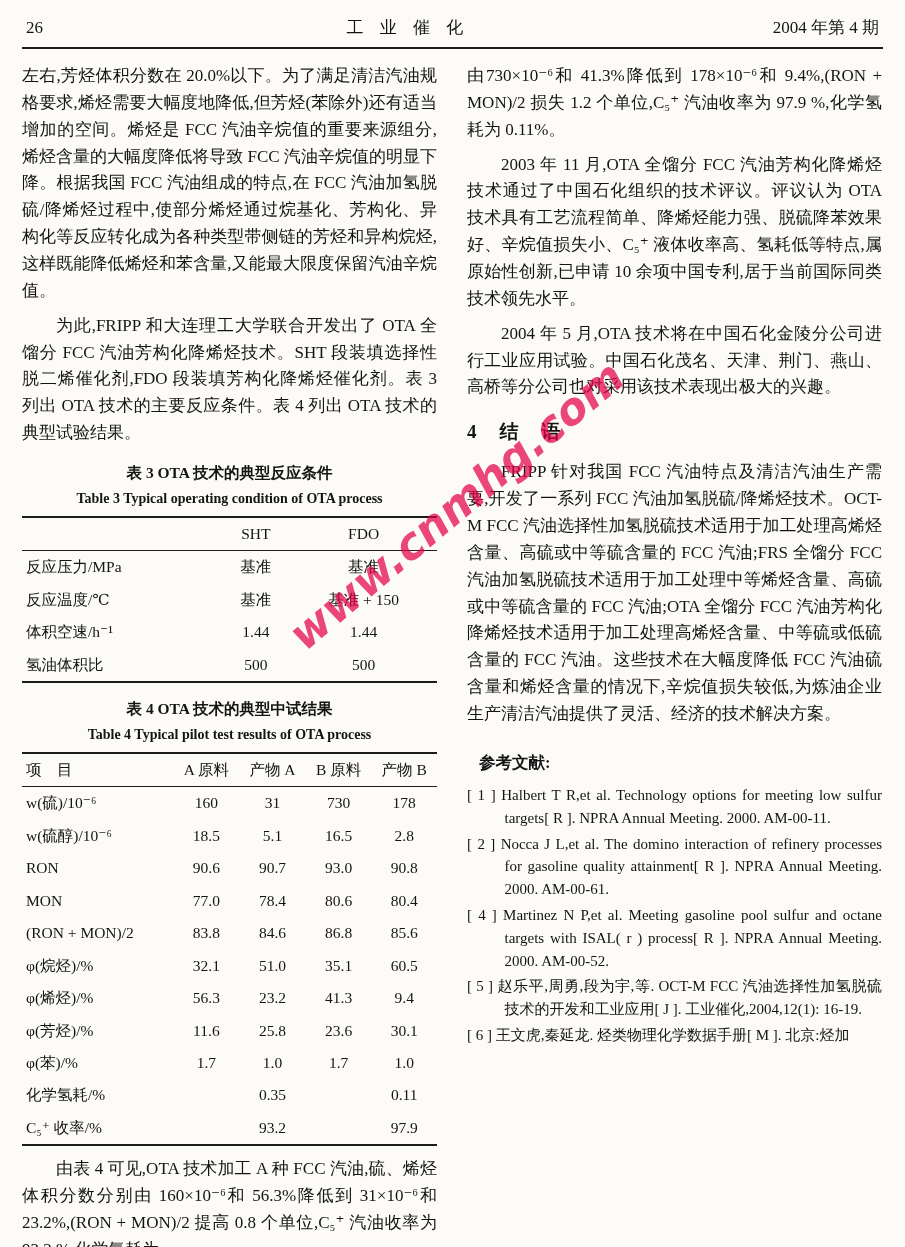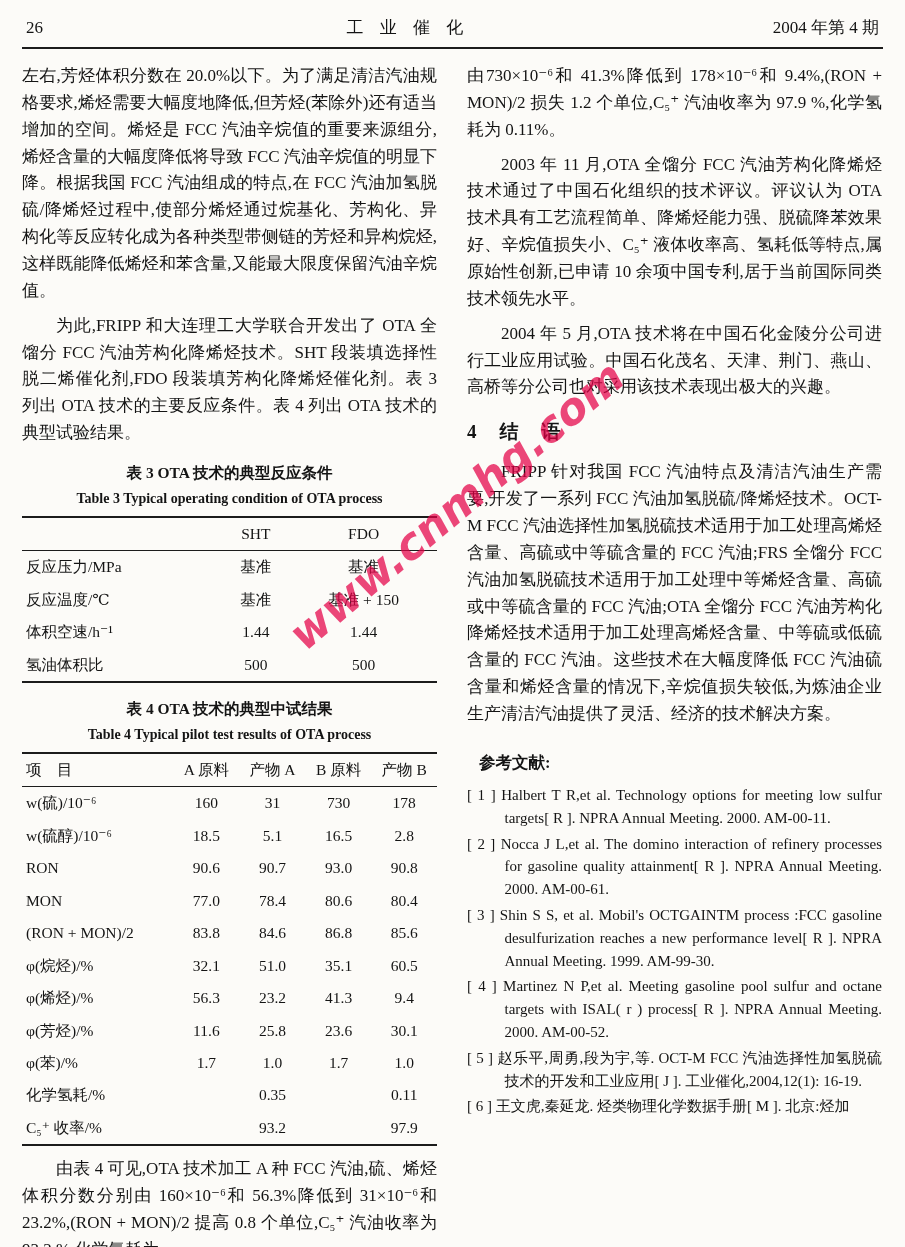--- a/index.html
+++ b/index.html
@@ -221,21 +221,20 @@
       <p class="indent">2004 年 5 月,OTA 技术将在中国石化金陵分公司进行工业应用试验。中国石化茂名、天津、荆门、燕山、高桥等分公司也对采用该技术表现出极大的兴趣。</p>
 
       <h2 class="section">4　结　语</h2>
 
       <p class="indent">FRIPP 针对我国 FCC 汽油特点及清洁汽油生产需要,开发了一系列 FCC 汽油加氢脱硫/降烯烃技术。OCT-M FCC 汽油选择性加氢脱硫技术适用于加工处理高烯烃含量、高硫或中等硫含量的 FCC 汽油;FRS 全馏分 FCC 汽油加氢脱硫技术适用于加工处理中等烯烃含量、高硫或中等硫含量的 FCC 汽油;OTA 全馏分 FCC 汽油芳构化降烯烃技术适用于加工处理高烯烃含量、中等硫或低硫含量的 FCC 汽油。这些技术在大幅度降低 FCC 汽油硫含量和烯烃含量的情况下,辛烷值损失较低,为炼油企业生产清洁汽油提供了灵活、经济的技术解决方案。</p>
 
       <div class="refs-heading">参考文献:</div>
       <div class="refs">
           <div class="ref">[ 1 ] Halbert T R,et al. Technology options for meeting low sulfur targets[ R ]. NPRA Annual Meeting. 2000. AM-00-11.</div>
           <div class="ref">[ 2 ] Nocca J L,et al. The domino interaction of refinery processes for gasoline quality attainment[ R ]. NPRA Annual Meeting. 2000. AM-00-61.</div>
-          <div class="ref">[ 3 ] Shin S S, et al. Mobil's OCTGAINTM process :FCC gasoline desulfurization reaches a new performance level[ R ]. NPRA Annual Meeting. 1999. AM-99-30.</div>
           <div class="ref">[ 4 ] Martinez N P,et al. Meeting gasoline pool sulfur and octane targets with ISAL( r ) process[ R ]. NPRA Annual Meeting. 2000. AM-00-52.</div>
           <div class="ref">[ 5 ] 赵乐平,周勇,段为宇,等. OCT-M FCC 汽油选择性加氢脱硫技术的开发和工业应用[ J ]. 工业催化,2004,12(1): 16-19.</div>
           <div class="ref">[ 6 ] 王文虎,秦延龙. 烃类物理化学数据手册[ M ]. 北京:烃加</div>
         </div>
     </div>
 
   </div>
 
   <div class="watermark">www.cnmhg.com</div>
 

